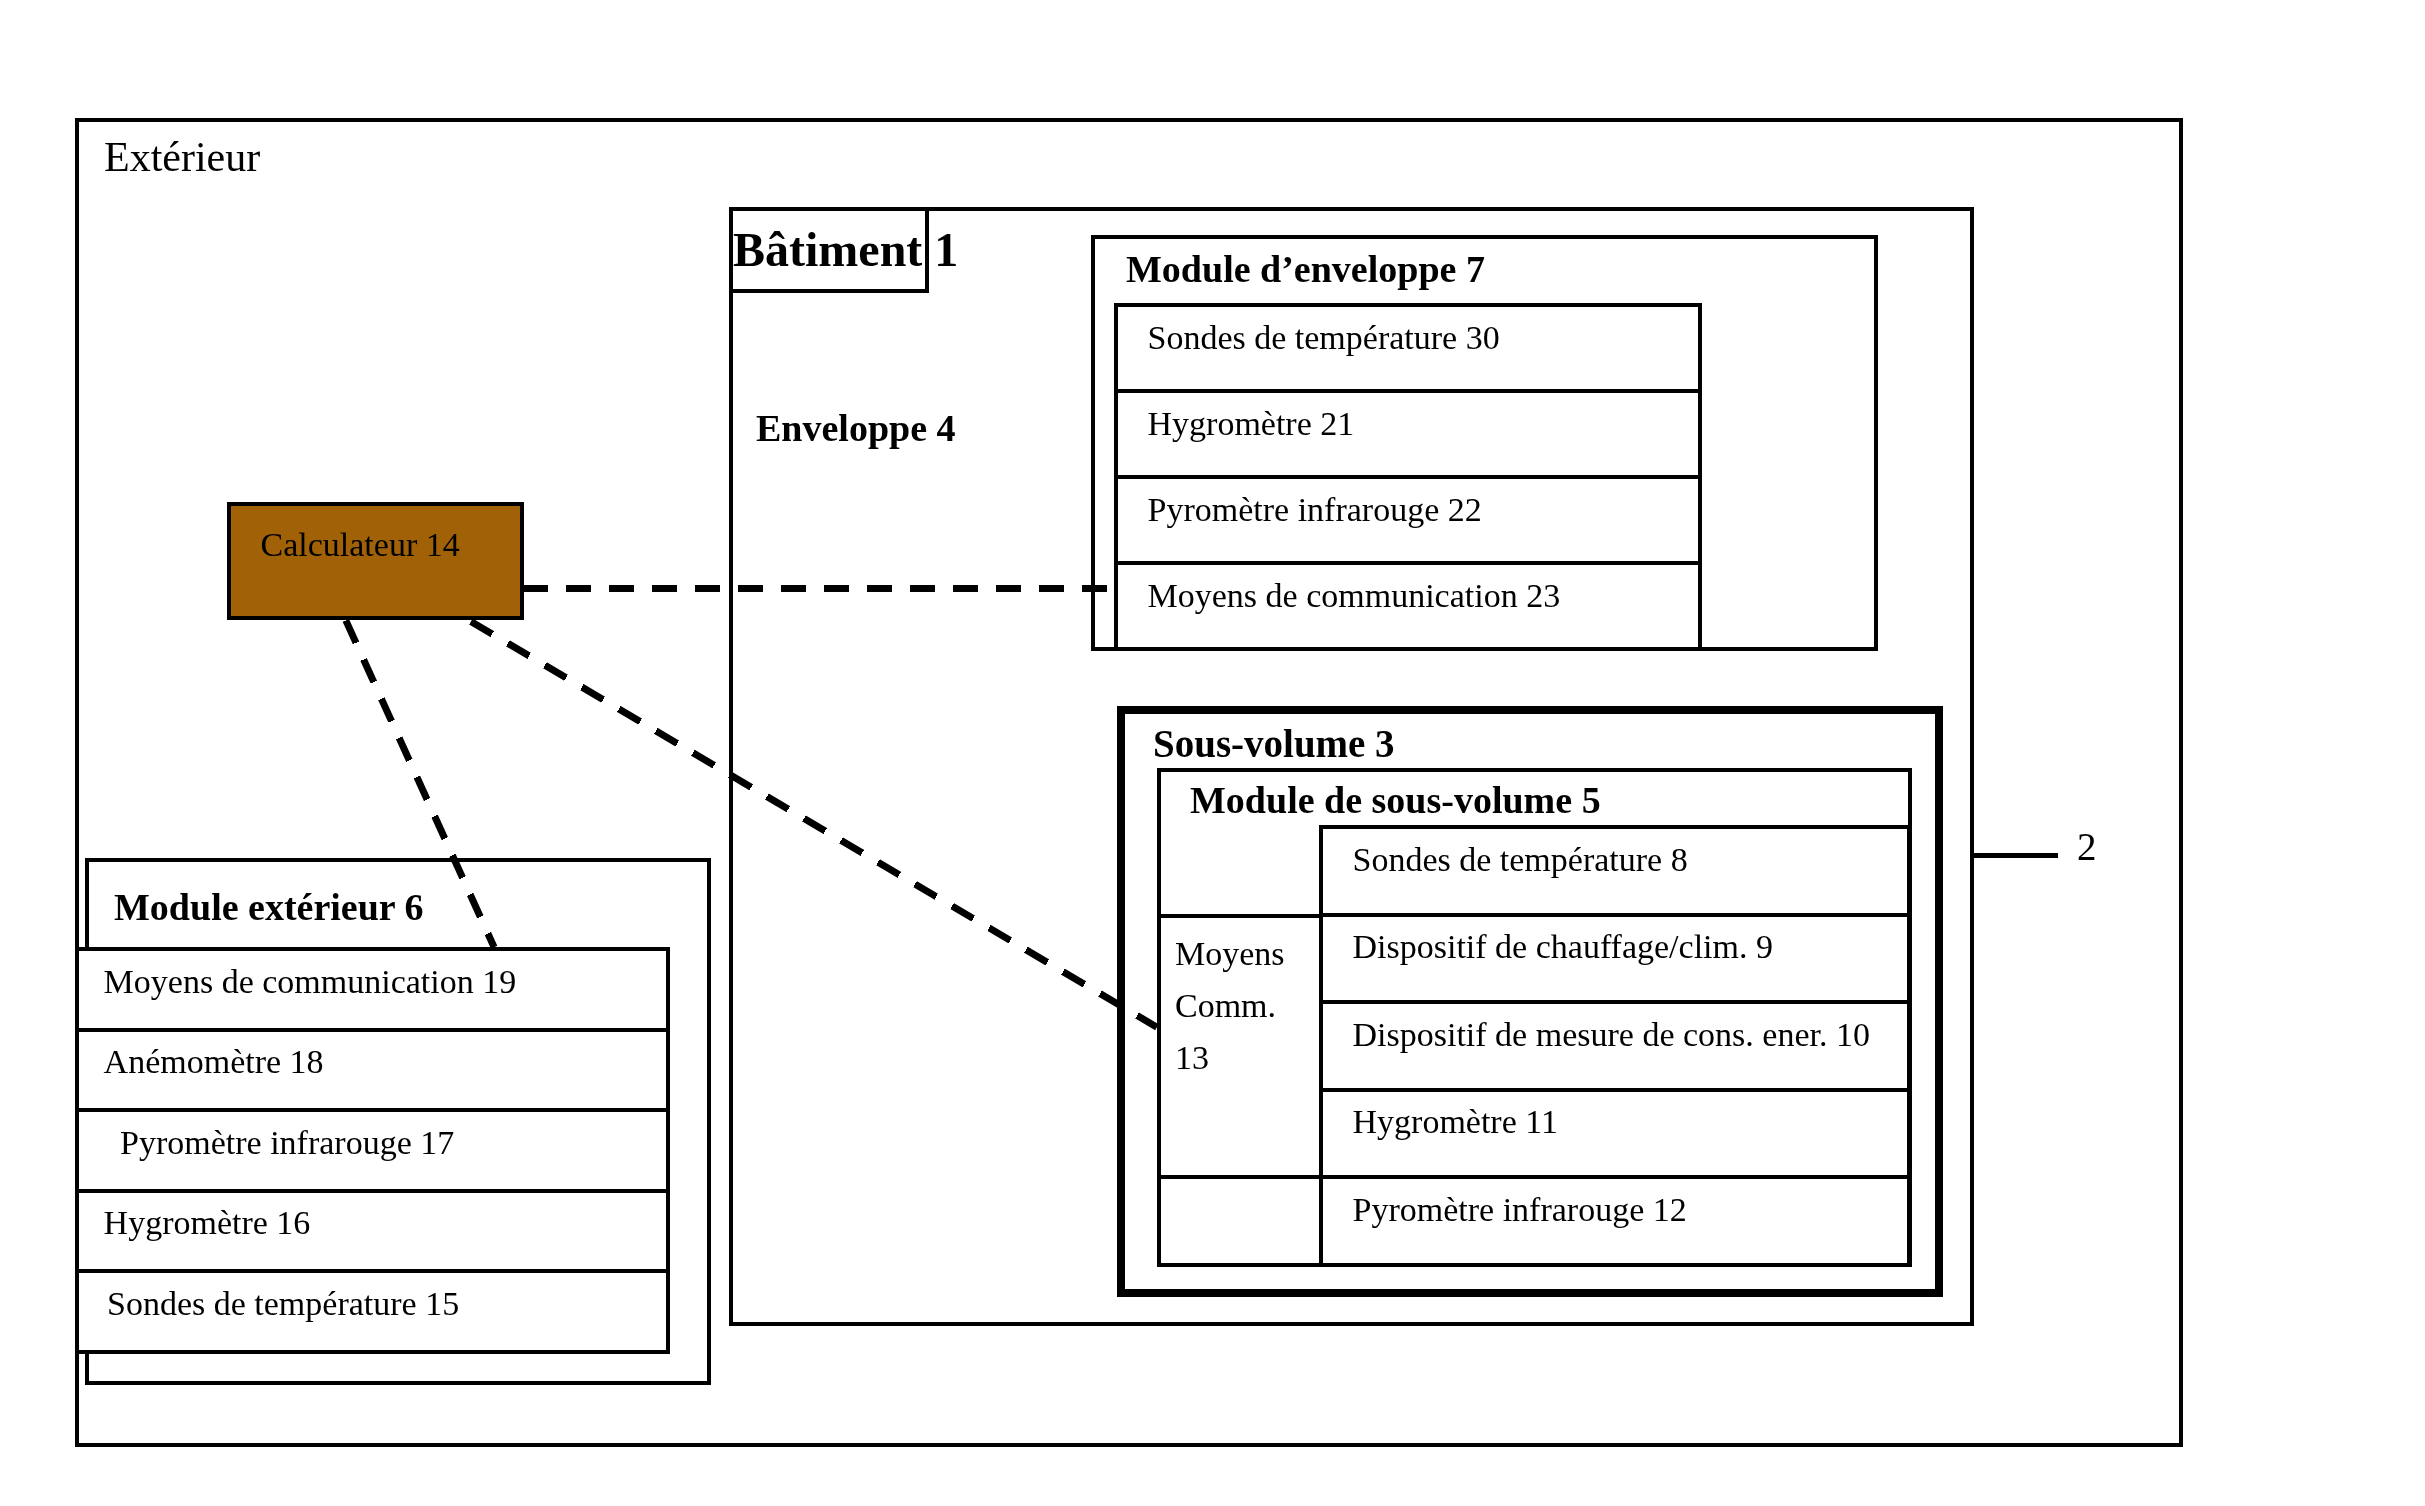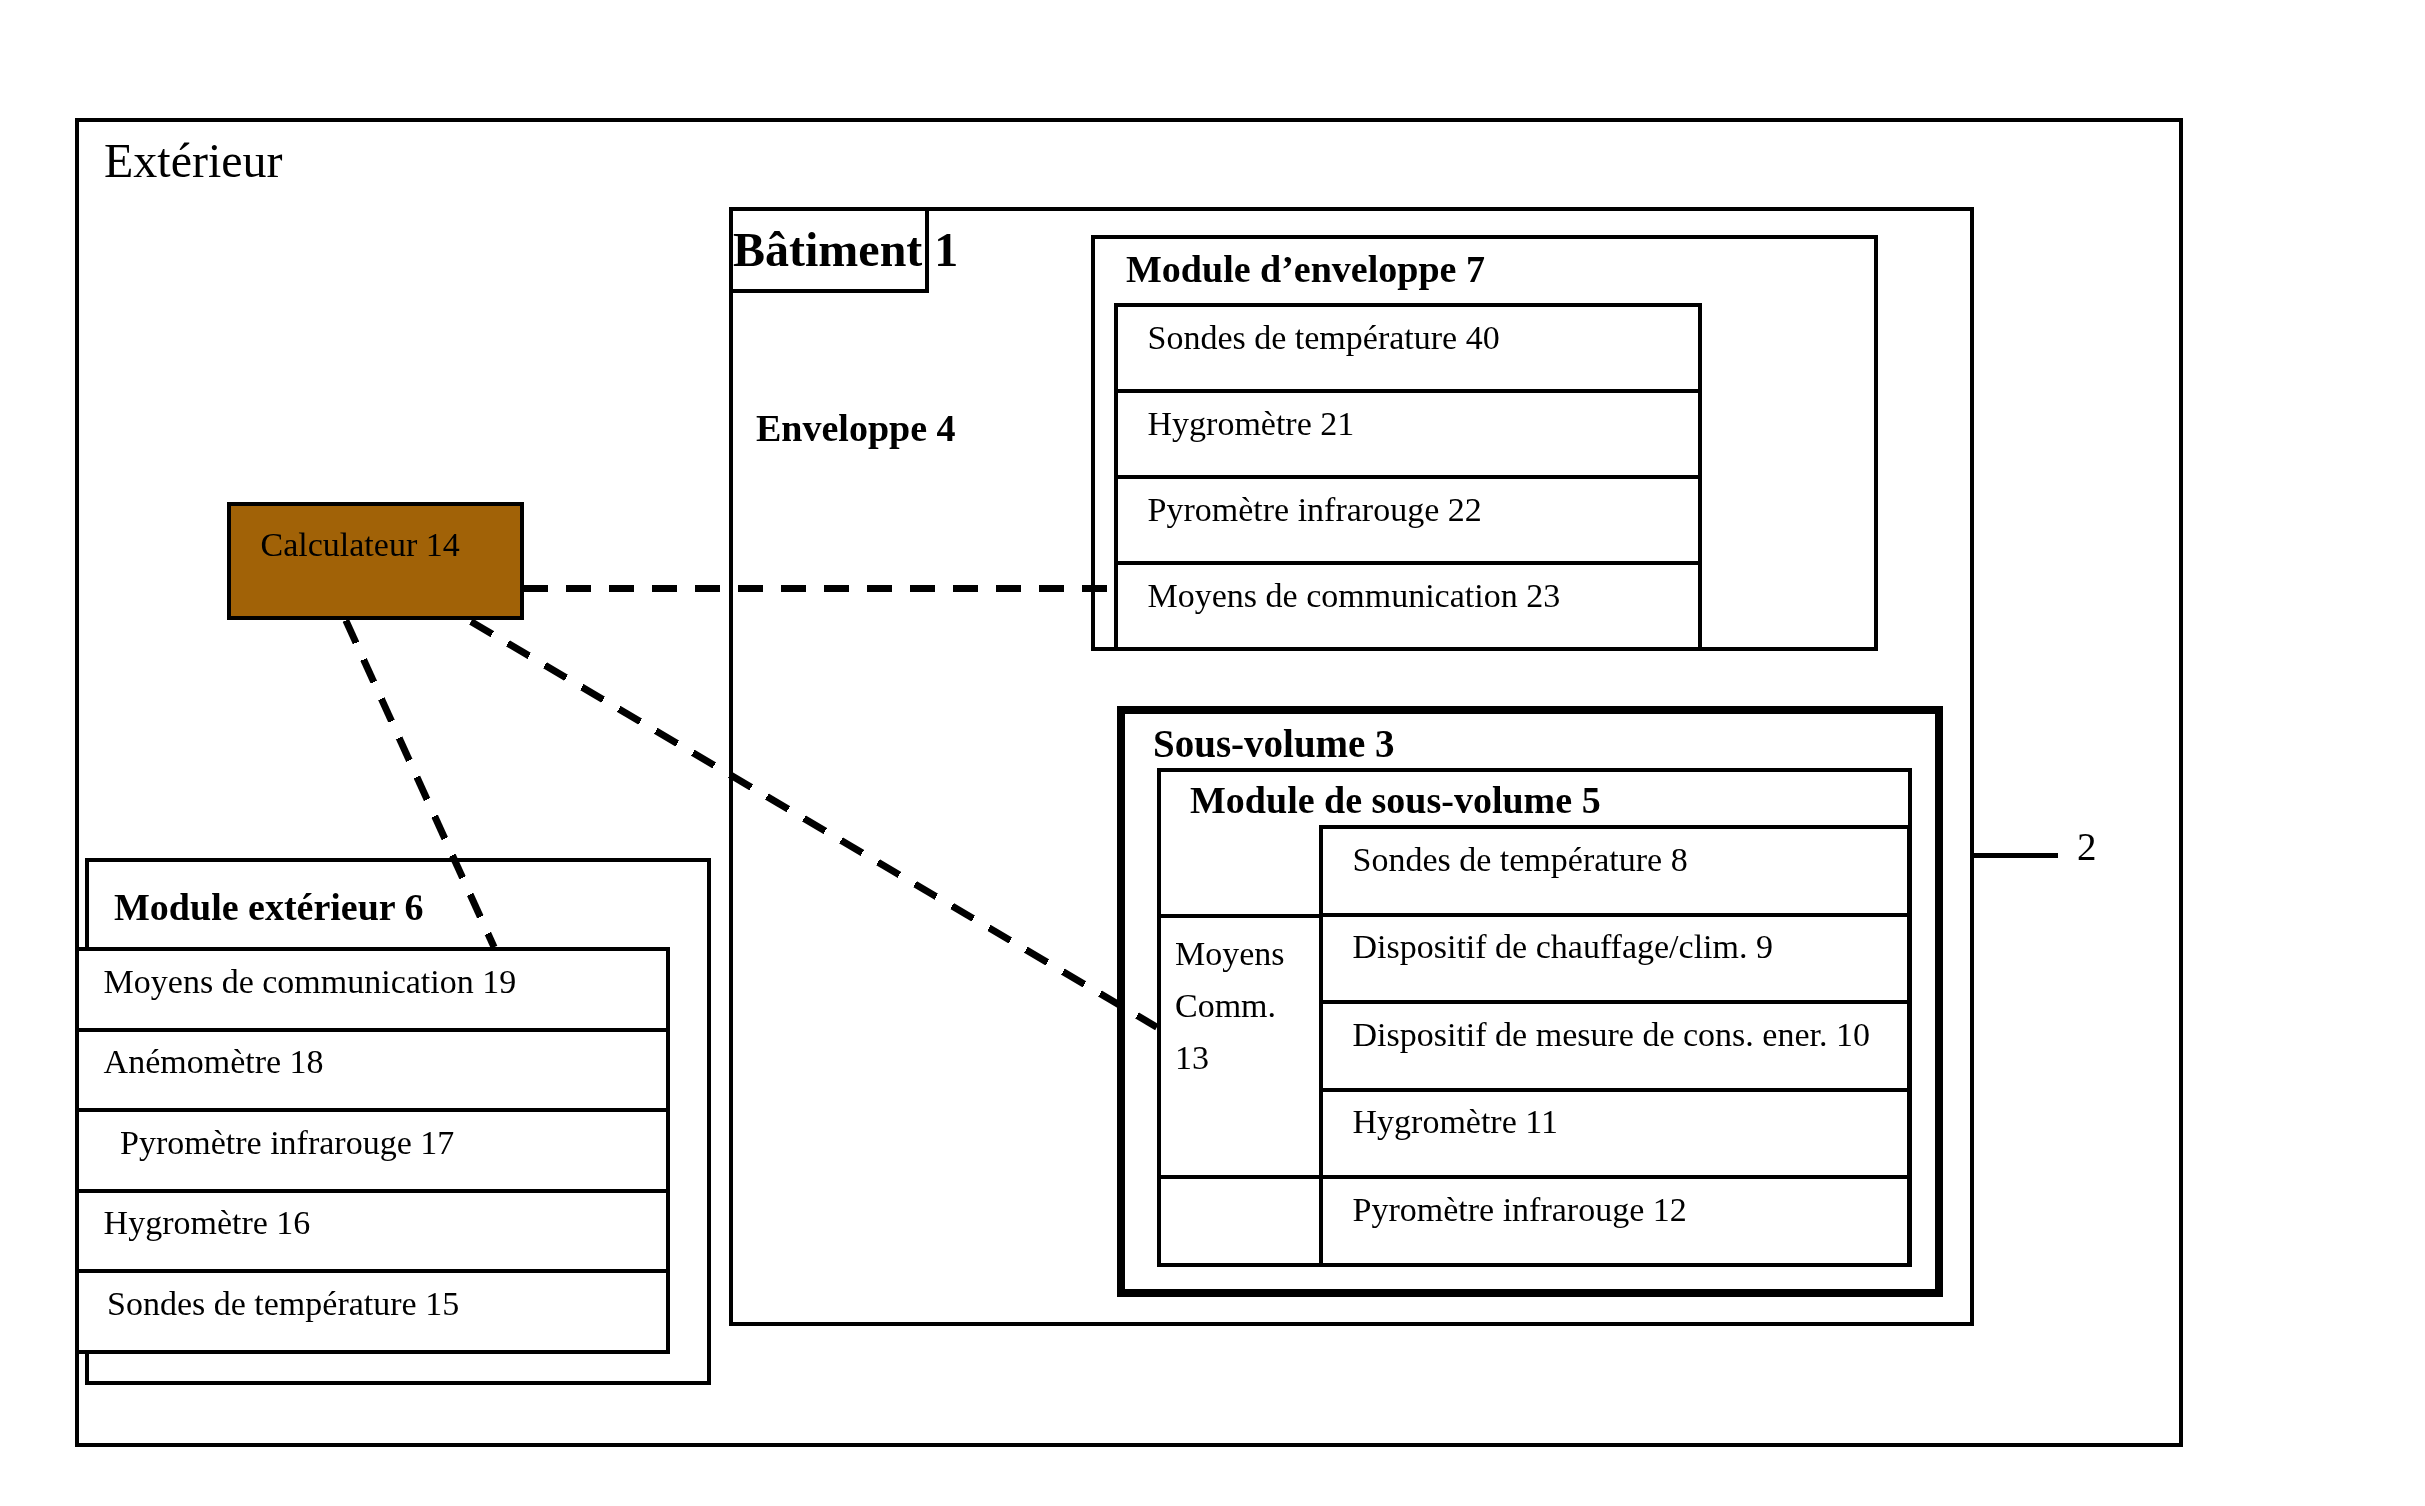--- a/index.html
+++ b/index.html
@@ -28,33 +28,33 @@
     height: 6.6px;
     background: repeating-linear-gradient(to right, #000 0px, #000 24.6px, transparent 24.6px, transparent 43px);
     transform-origin: 0 50%;
   }
   .solid-line { position: absolute; background: #000; }
 </style>
 </head>
 <body>
 
 <div class="box" style="left:75px; top:118px; width:2108px; height:1329px;"></div>
-<div class="lbl" style="left:104px; top:133px; font-size:48px;">Extérieur</div>
+<div class="lbl" style="left:104px; top:133px; font-size:42px;">Extérieur</div>
 
 <div class="box" style="left:729px; top:207px; width:1245px; height:1119px;"></div>
 <div class="box" style="left:729px; top:207px; width:200px; height:86px; background:#fff;">
   <div style="font-weight:bold; font-size:48px; text-align:center; line-height:78px; white-space:nowrap;">Bâtiment 1</div>
 </div>
 
 <div class="lbl title-bold" style="left:756px; top:406px;">Enveloppe 4</div>
 
 <div class="box" style="left:1091px; top:235px; width:787px; height:416px;"></div>
 <div class="lbl title-bold" style="left:1126px; top:247px;">Module d’enveloppe 7</div>
 <div class="rows" style="left:1114px; top:303px; width:588px; height:348px;">
-  <div class="row">Sondes de température 40</div>
+  <div class="row">Sondes de température 30</div>
   <div class="row">Hygromètre 21</div>
   <div class="row">Pyromètre infrarouge 22</div>
   <div class="row">Moyens de communication 23</div>
 </div>
 
 <div class="box-thick" style="left:1117px; top:706px; width:826px; height:591px;"></div>
 <div class="lbl" style="left:1153px; top:721px; font-weight:bold; font-size:39px;">Sous-volume 3</div>
 
 <div class="box" style="left:1157px; top:768px; width:755px; height:499px; background:#fff;"></div>
 <div class="lbl title-bold" style="left:1190px; top:778px;">Module de sous-volume 5</div>

